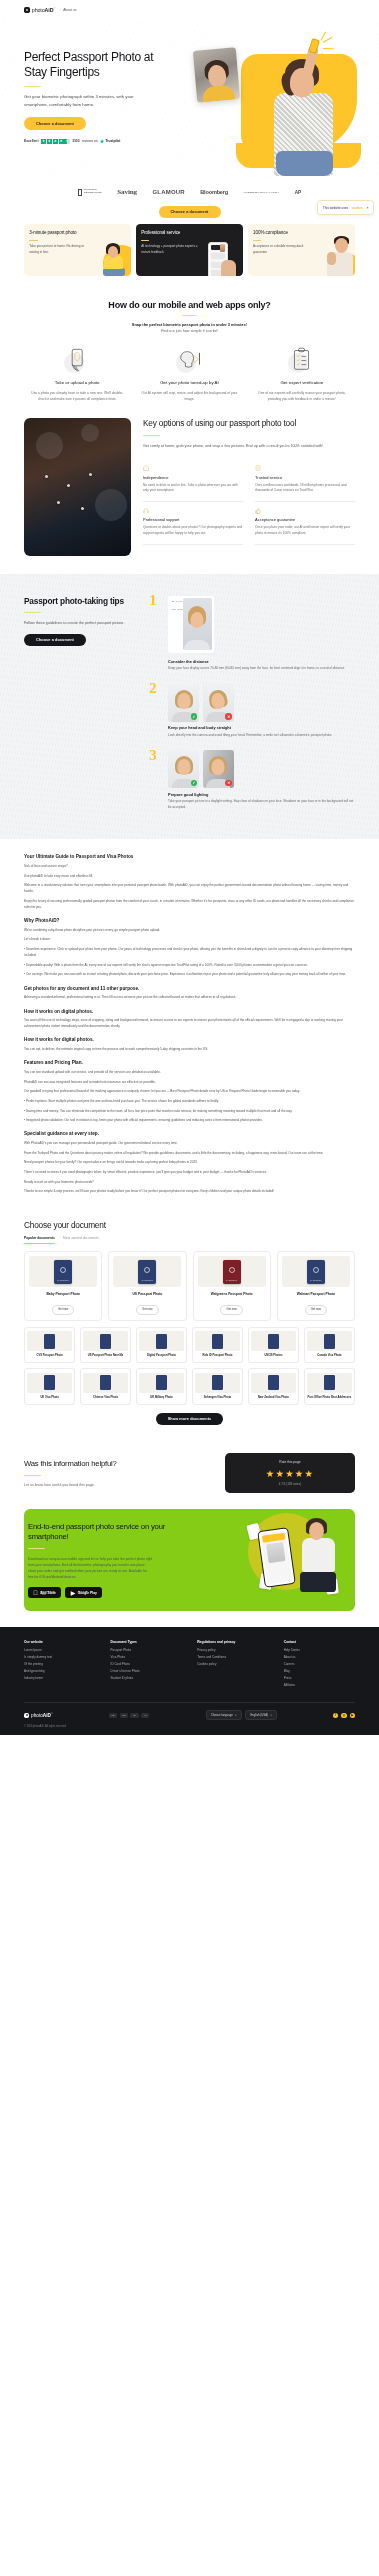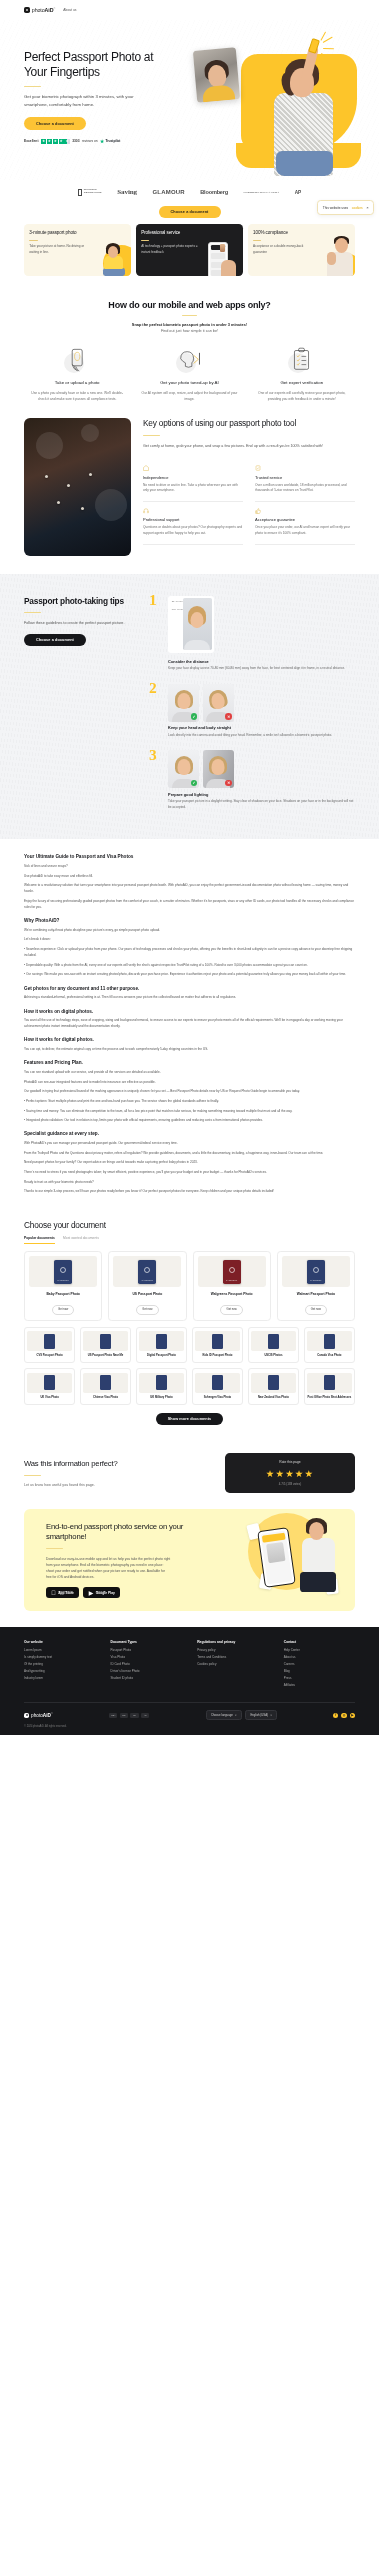--- a/index.html
+++ b/index.html
@@ -241,21 +241,21 @@
   .rating-sec { padding: 12px 24px 15.4px; display: flex; gap: 12px; align-items: center; }
   .rating-left { flex: 1; }
   .rating-left h2 { font-size: 7.7px; font-weight: 400; line-height: 1.25; letter-spacing: -0.2px; color: #15161a; }
   .rating-left p { font-size: 3.6px; color: #666; }
   .rating-box { width: 130px; background: #1d1d1f; border-radius: 4.7px; padding: 7.7px 6px 7.1px; text-align: center; }
   .rating-box .t { font-size: 3.3px; color: #d8d8d8; margin-bottom: 4.2px; }
   .rating-box .stars { font-size: 9.5px; color: #fdc52a; letter-spacing: 1.2px; line-height: 1; }
   .rating-box .votes { font-size: 3px; color: #9a9a9a; margin-top: 4.2px; }
 
   
-  .promo { margin: 0 24px 15.4px; background: #fef9c3; border-radius: 6px; padding: 13px 22px; position: relative;
+  .promo { margin: 0 24px 15.4px; background: #84cc16; border-radius: 6px; padding: 13px 4px; position: relative;
     overflow: hidden; display: flex; align-items: center; }
   .promo-left { width: 148px; position: relative; z-index: 2; }
   .promo h2 { font-size: 7.7px; font-weight: 400; line-height: 1.3; letter-spacing: -0.2px; color: #15161a; }
   .promo p { font-size: 3.3px; line-height: 1.85; color: #555; margin-top: 6px; width: 125px; }
   .stores { display: flex; gap: 4.2px; margin-top: 7.1px; }
   .store { display: flex; align-items: center; gap: 2.4px; background: #111; color: #fff; border-radius: 3px;
     padding: 2.4px 5.3px; }
   .store .g { font-size: 6px; line-height: 1; }
   .store .tx { line-height: 1.15; }
   .store .tx small { font-size: 2px; display: block; opacity: .85; }
@@ -336,21 +336,21 @@
         <div class="ray" style="left:64px;top:9.5px;width:10.7px;transform:rotate(2deg)"></div>
         <div class="ray" style="left:62px;top:15.4px;width:9.5px;transform:rotate(30deg)"></div>
       </div>
       <div class="ha-photo">
           <div class="hair"></div>
           <div class="face"></div>
           <div class="body"></div>
         </div>
     </div>
     <div class="hero-copy">
-      <h1 class="hero-h1">Perfect Passport Photo at Your Fingertips</h1>
+      <h1 class="hero-h1">Perfect Passport Photo at Stay Fingertips</h1>
       <div class="rule"></div>
       <p class="hero-sub">Get your biometric photograph within 3 minutes, with your smartphone, comfortably from home.</p>
       <button class="btn hero-btn">Choose a document</button>
       <div class="trust">
         <b>Excellent</b>
         <span class="tp-stars">
           <span>★</span>
             <span>★</span>
             <span>★</span>
             <span>★</span>
@@ -755,21 +755,21 @@
             <div class="bk"></div>
           </div>
           <h6>Post Office Photo Shot Addresses</h6>
         </div>
       </div>
     <button class="btn btn-dark show-all">Show more documents</button>
   </div>
 
   <div class="rating-sec">
     <div class="rating-left">
-      <h2>Was this information perfect?</h2>
+      <h2>Was this information helpful?</h2>
       <div class="rule"></div>
       <p>Let us know how useful you found this page.</p>
     </div>
     <div class="rating-box">
       <div class="t">Rate this page</div>
       <div class="stars">★★★★★</div>
       <div class="votes">4.7/5 (183 votes)</div>
     </div>
   </div>
 

